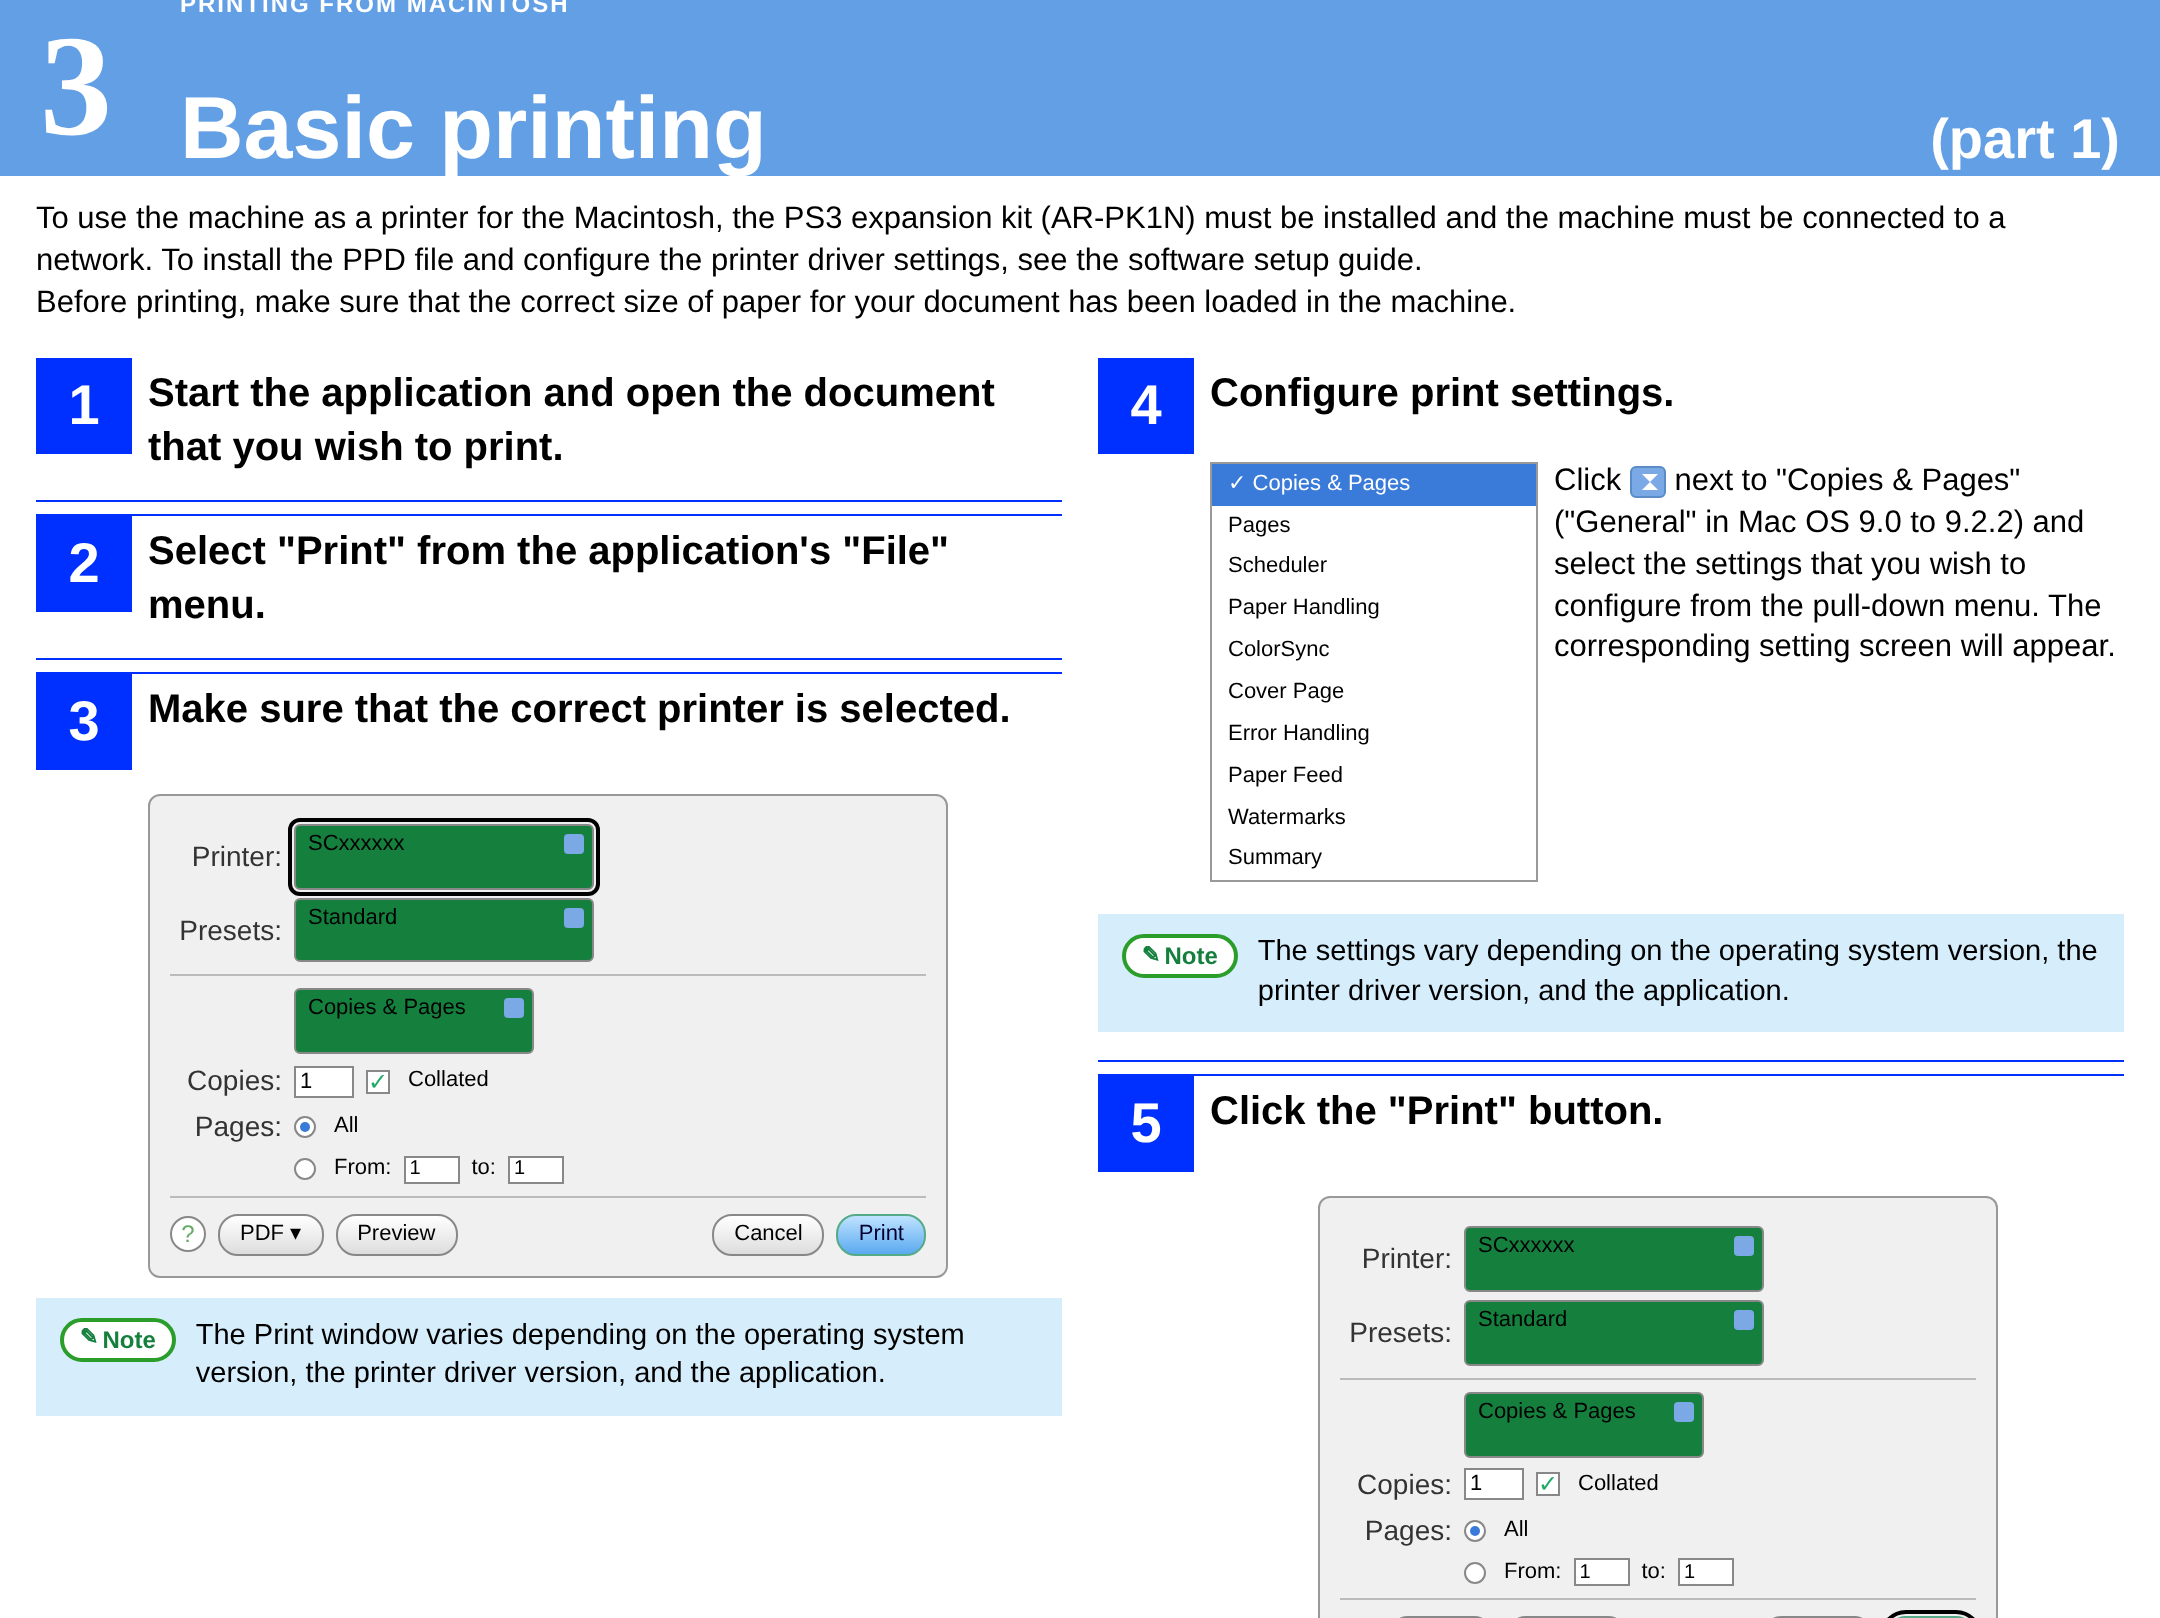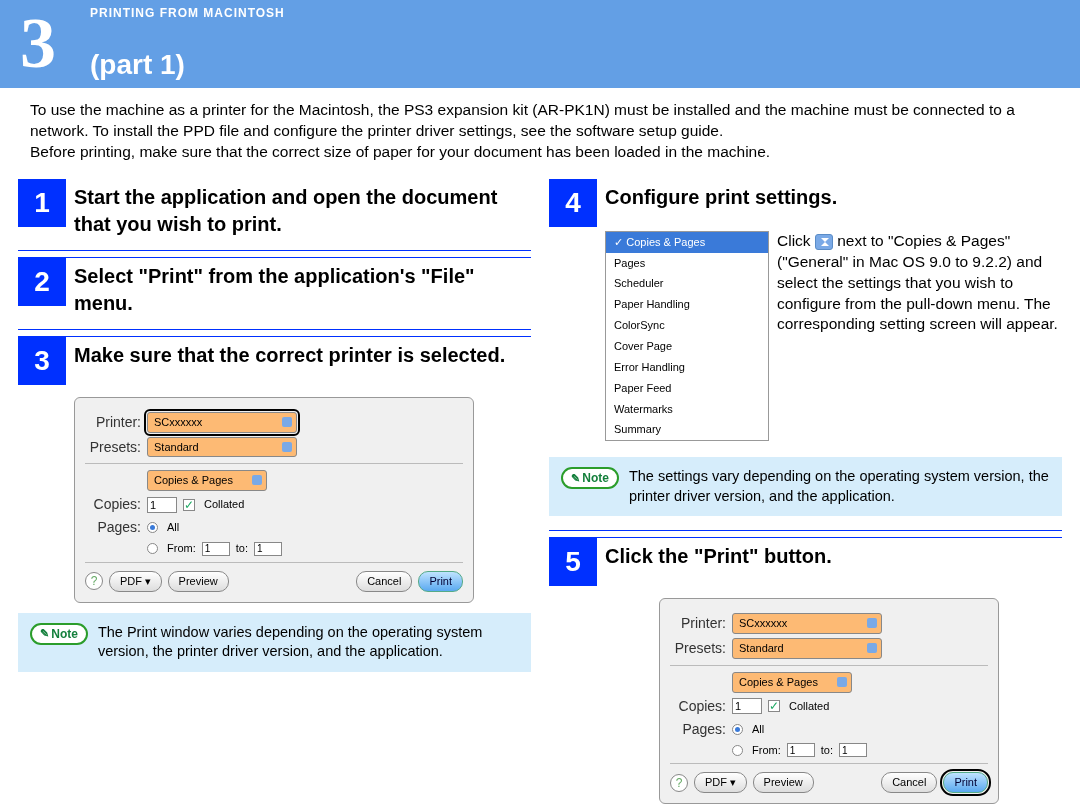--- a/index.html
+++ b/index.html
@@ -16,21 +16,21 @@
 .columns{display:flex;gap:18px;}
 .col{flex:1;}
 .step{display:flex;align-items:flex-start;gap:0;margin-top:6px;border-top:1px solid #0030FF;padding-top:0;position:relative;}
 .step:first-child{border-top:none;}
 .step-num{background:#0030FF;color:#fff;width:48px;height:48px;display:flex;align-items:center;justify-content:center;font-size:28px;font-weight:bold;flex-shrink:0;}
 .step-text{font-weight:bold;font-size:20px;padding:5px 0 8px 8px;flex:1;}
 .separator{height:1px;background:#0030FF;margin:4px 0;}
 .dialog{background:#f0f0f0;border:1px solid #999;border-radius:6px;margin:12px auto 10px;width:400px;padding:10px;font-size:11px;font-family:"Lucida Grande",Arial,sans-serif;}
 .dialog-row{display:flex;align-items:center;margin:4px 0;gap:6px;}
 .dialog-row label{width:56px;text-align:right;font-size:14px;color:#333;}
-.dropdown{background:#fdba74;border:1px solid #888;border-radius:3px;padding:2px 18px 2px 6px;font-size:11px;position:relative;min-width:120px;}
+.dropdown{background:#15803d;border:1px solid #888;border-radius:3px;padding:2px 18px 14px 6px;font-size:11px;position:relative;min-width:120px;}
 .dropdown::after{content:"";position:absolute;right:4px;top:4px;width:10px;height:10px;background:#7aa9e6;border-radius:2px;}
 .dropdown.big{min-width:150px;}
 .dropdown.highlighted{outline:2px solid #000;outline-offset:1px;}
 .hr-d{height:1px;background:#bbb;margin:6px 0;}
 .copies-input{border:1px solid #888;width:30px;height:16px;font-size:11px;padding:0 2px;}
 .pages-input{border:1px solid #888;width:28px;height:14px;font-size:10px;padding:0 2px;}
 .checkbox{width:12px;height:12px;border:1px solid #888;display:inline-block;position:relative;margin-right:3px;background:#fff;}
 .checkbox.checked::after{content:"✓";position:absolute;top:-3px;left:0;font-size:12px;color:#2a6;}
 .radio{width:11px;height:11px;border:1px solid #888;border-radius:50%;display:inline-block;margin-right:3px;position:relative;background:#fff;}
 .radio.checked::after{content:"";position:absolute;top:2px;left:2px;width:5px;height:5px;background:#3a7ad9;border-radius:50%;}
@@ -56,27 +56,28 @@
 .indent{margin-left:56px;}
 </style>
 </head>
 <body>
 
 <div class="header">
   <div class="chapter-num">3</div>
   <div class="header-text">
     <div class="breadcrumb">PRINTING FROM MACINTOSH</div>
     <div class="title-row">
+      <div class="title">Basic printing</div>
       <div class="part">(part 1)</div>
     </div>
   </div>
 </div>
 
 <div class="body">
-  <div class="intro" style="white-space:pre-line;margin-left:12px;">To use the machine as a printer for the Macintosh, the PS3 expansion kit (AR-PK1N) must be installed and the machine must be connected to a network. To install the PPD file and configure the printer driver settings, see the software setup guide.
+  <div class="intro" style="white-space:pre-line;">To use the machine as a printer for the Macintosh, the PS3 expansion kit (AR-PK1N) must be installed and the machine must be connected to a network. To install the PPD file and configure the printer driver settings, see the software setup guide.
 Before printing, make sure that the correct size of paper for your document has been loaded in the machine.</div>
 
   <div class="columns">
 
     <div class="col">
       <div class="step">
         <div class="step-num">1</div>
         <div class="step-text">Start the application and open the document that you wish to print.</div>
       </div>
       <div class="separator"></div>

